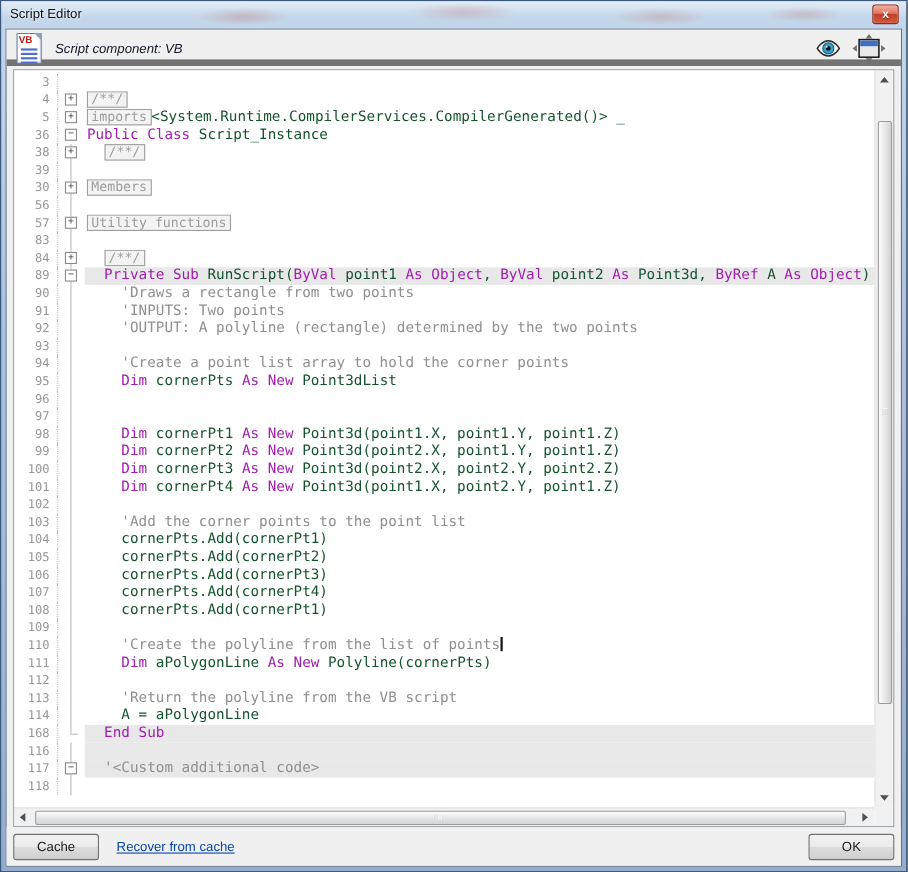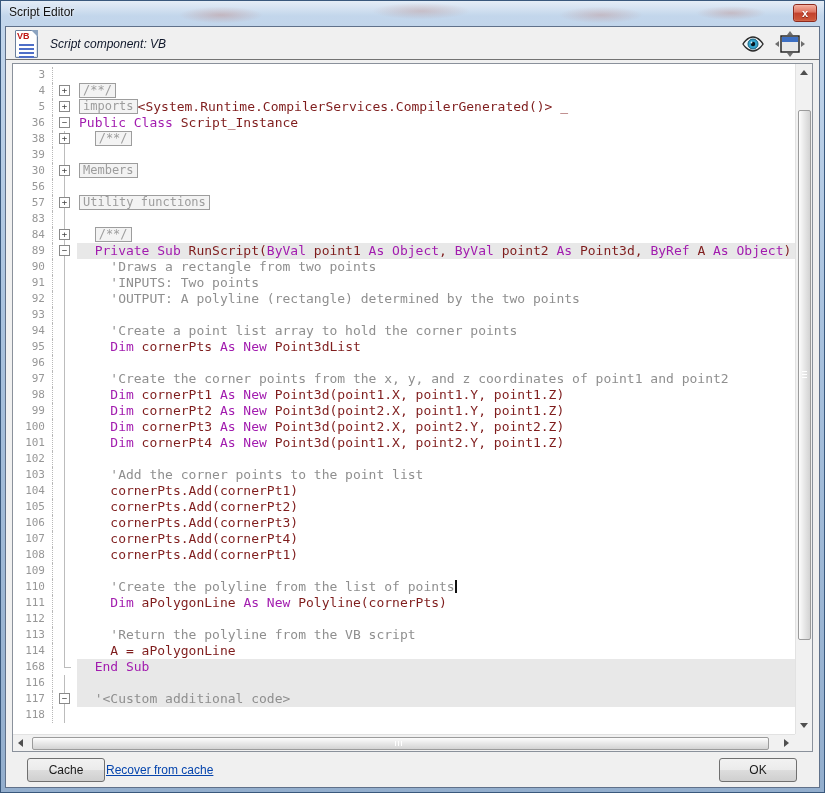--- a/index.html
+++ b/index.html
@@ -14,21 +14,21 @@
       linear-gradient(180deg, rgba(255,255,255,.55), rgba(255,255,255,0) 60%);
     pointer-events:none;}
   .titlebar{position:absolute;top:0;left:0;right:0;height:25px;}
   .title-text{position:absolute;left:8px;top:4px;font-size:12px;color:#111;text-shadow:0 0 3px #fff;}
   .close-btn{position:absolute;top:3px;right:7px;width:24px;height:18px;border:1px solid #8e2a1d;border-radius:3px;
     background:linear-gradient(180deg,#f4b0a0 0%,#dd7360 45%,#c2402c 50%,#cf5a3c 100%);
     box-shadow:inset 0 0 1px rgba(255,255,255,.8);color:#fff;font-size:11px;font-weight:bold;line-height:16px;text-align:center;cursor:pointer;text-shadow:0 1px 1px #7a1f12;}
   .client{position:absolute;top:25px;left:4px;right:4px;bottom:4px;background:#f0f0f0;border:1px solid #60718a;}
 
   
-  .hdr{position:absolute;top:0;left:0;right:0;height:33px;background:#f0f0f0;border-bottom:1px solid #737373;}
+  .hdr{position:absolute;top:0;left:0;right:0;height:33px;background:#f0f0f0;border-bottom:6px solid #737373;}
   .vbdoc{position:absolute;left:9px;top:3px;width:23px;height:28px;background:#fff;border:1px solid #6b7f9c;border-radius:1px;
     box-shadow:inset -1px -1px 0 #dce4ee;}
   .vbdoc .ear{position:absolute;top:-1px;right:-1px;width:0;height:0;border-left:7px solid transparent;border-top:7px solid #8ba3c0;}
   .vbdoc .vbtxt{position:absolute;top:0px;left:1px;font-size:9px;font-weight:bold;color:#c01818;font-family:"Liberation Sans",sans-serif;}
   .vbdoc .l{position:absolute;left:3px;right:3px;height:2px;background:#4f6fc8;}
   .hdr-title{position:absolute;left:44px;top:10px;font-size:12px;color:#0f172a;font-style:italic;}
   .eye-btn{position:absolute;right:53px;top:7px;width:26px;height:20px;cursor:pointer;}
   .resize-btn{position:absolute;right:14px;top:4px;width:30px;height:26px;cursor:pointer;}
 
   
@@ -37,21 +37,21 @@
   .rows{position:absolute;top:3px;left:0;right:0;}
   .crow{display:flex;height:16px;align-items:stretch;}
   .ln{width:40px;flex:none;text-align:right;padding-right:7px;font:11px/16px "DejaVu Sans Mono",monospace;color:#979797;border-right:1px dotted #b8b8b8;}
   .fold{width:24px;flex:none;position:relative;}
   .vl{position:absolute;left:11px;top:0;bottom:0;width:1px;background:#bcbcbc;}
   .vl.half{bottom:50%;}
   .tick{position:absolute;left:11px;top:50%;width:7px;height:1px;background:#bcbcbc;}
   .bx{position:absolute;left:6px;top:50%;margin-top:-6px;width:11px;height:11px;background:#fff;border:1px solid #8a8a8a;color:#444;font:9px/9px "DejaVu Sans Mono",monospace;text-align:center;cursor:pointer;}
   .codecell{flex:1;white-space:pre;font:13px/16px "DejaVu Sans Mono",monospace;color:#1e1e1e;padding-left:2px;overflow:hidden;}
   .crow.hl .codecell{background:#e8e8e8;}
-  .st{color:#7f1d1d;}
+  .st{color:#14532d;}
   .sk{color:#a21caf;}
   .sc{color:#8f8f8f;}
   .sbox{display:inline-block;border:1px solid #9d9d9d;background:#f3f3f3;color:#9d9d9d;padding:0 3px;font-size:12px;line-height:13px;height:15px;vertical-align:top;margin-top:0px;}
   .caret{display:inline-block;width:2px;height:13px;background:#111;vertical-align:-2px;}
 
   
   .vscroll{position:absolute;top:0;right:0;width:17px;bottom:17px;background:#f1f1f1;border-left:1px solid #e2e2e2;}
   .hscroll{position:absolute;left:0;right:17px;bottom:0;height:17px;background:#f1f1f1;border-top:1px solid #e2e2e2;}
   .corner{position:absolute;right:0;bottom:0;width:17px;height:17px;background:#f1f1f1;}
   .sb-btn{position:absolute;cursor:pointer;}
@@ -69,22 +69,22 @@
   .vthumb .grip i{display:block;height:1px;background:#9a9a9a;margin-bottom:2px;border-top:1px solid #fff;}
   .hthumb{position:absolute;top:2px;height:13px;left:19px;right:26px;border:1px solid #9b9b9b;border-radius:2px;background:linear-gradient(180deg,#fdfdfd,#e7e7e7 50%,#d3d3d3);cursor:pointer;}
   .hthumb .grip{position:absolute;top:3px;bottom:3px;left:50%;margin-left:-6px;display:flex;}
   .hthumb .grip i{display:block;width:1px;background:#9a9a9a;margin-right:2px;border-left:1px solid #fff;}
 
   
   .footer{position:absolute;left:0;right:0;bottom:0;height:35px;background:#f0f0f0;}
   .btn{position:absolute;top:6px;height:24px;width:78px;border:1px solid #707070;border-radius:3px;
     background:linear-gradient(180deg,#f2f2f2 0%,#ebebeb 49%,#dddddd 50%,#cfcfcf 100%);
     font-size:12px;color:#1a1a1a;text-align:center;line-height:22px;cursor:pointer;font-family:"Liberation Sans",sans-serif;}
-  .cache-btn{left:21px;}
-  .ok-btn{right:22px;}
+  .cache-btn{left:6px;}
+  .ok-btn{right:6px;}
   .recover-link{position:absolute;left:100px;top:11px;font-size:12px;color:#0645ad;text-decoration:underline;cursor:pointer;}
 </style>
 </head>
 <body>
 
 <div class="frame">
   <div class="titlebar">
     <span class="title-text">Script Editor</span>
     <div class="close-btn">
       <span>x</span>
@@ -260,21 +260,21 @@
               <div class="fold">
                 <div class="vl"></div>
               </div>
               <div class="codecell"></div>
             </div>
             <div class="crow">
               <div class="ln">97</div>
               <div class="fold">
                 <div class="vl"></div>
               </div>
-              <div class="codecell"><span class="st">    </span><span class="sc">'Create the corner points from the x, y, and z coordinates of point1 and point2</span></div>
+              <div class="codecell"><span class="st">    </span></div>
             </div>
             <div class="crow">
               <div class="ln">98</div>
               <div class="fold">
                 <div class="vl"></div>
               </div>
               <div class="codecell"><span class="st">    </span><span class="sk">Dim</span><span class="st"> cornerPt1 </span><span class="sk">As New</span><span class="st"> Point3d(point1.X, point1.Y, point1.Z)</span></div>
             </div>
             <div class="crow">
               <div class="ln">99</div>

